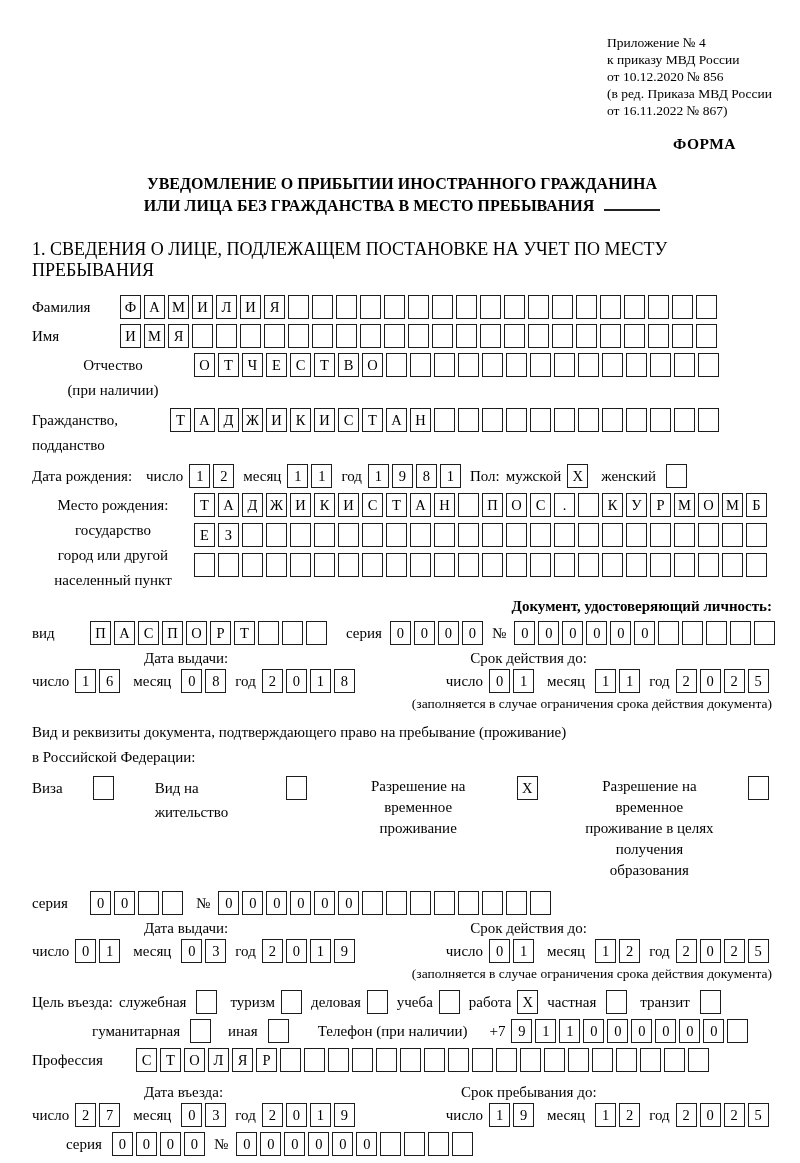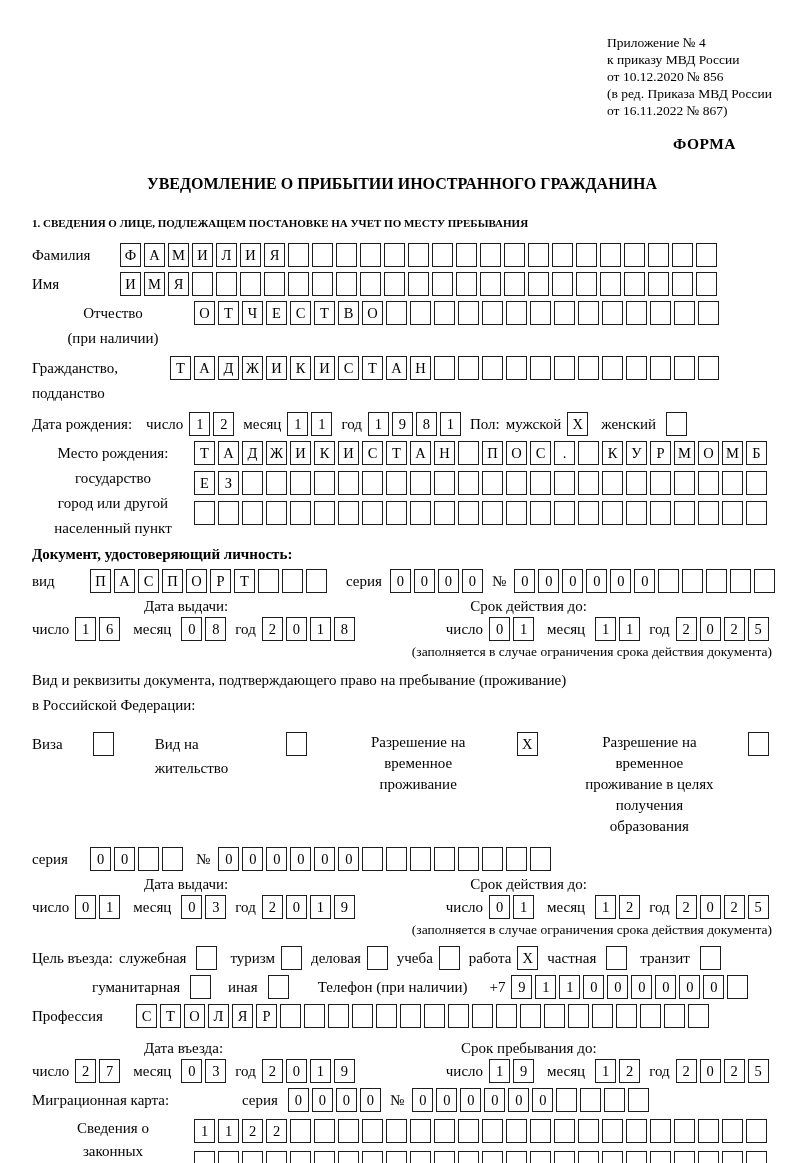--- a/index.html
+++ b/index.html
@@ -8,37 +8,37 @@
     font-family:"Liberation Serif","DejaVu Serif",serif;
     box-sizing:border-box;padding:34px 28px 0 32px;position:relative;overflow:hidden;
   }
   
   .appendix{width:fit-content;margin-left:auto;font-size:13.5px;line-height:17px;}
   .appendix .sub{}
   .forma{text-align:right;font-weight:bold;font-size:15.5px;padding-right:36px;margin-top:16px;letter-spacing:.5px;}
   
   .title{text-align:center;font-weight:bold;font-size:16px;line-height:22px;margin-top:20px;}
   .title .uline{display:inline-block;width:56px;border-bottom:2px solid #222;height:14px;margin-left:10px;}
-  .sec-heading{font-weight:bold;font-size:11px;margin-top:22px;margin-bottom:14px;}
+  .sec-heading{font-weight:normal;font-size:18px;margin-top:22px;margin-bottom:14px;}
   
   .row{display:flex;align-items:flex-start;margin-bottom:5px;font-size:15px;line-height:24px;}
   .lbl{flex:none;}
   .w85{width:88px;} .w100{width:104px;} .w135{width:138px;} .w160{width:162px;text-align:center;}
   .lblblock{flex:none;font-size:15px;line-height:25px;}
   
   .cells{display:inline-flex;flex:none;}
   .cell{
     width:19px;height:22px;border:1.7px solid #1d1d1d;margin-right:3px;flex:none;
     display:inline-flex;align-items:center;justify-content:center;
     font-size:14.5px;line-height:22px;background:#fff;
   }
   .cellrows .cells{margin-bottom:6px;}
   .inl{display:inline-flex;align-items:center;}
   .gap6{margin-left:6px;} .gap10{margin-left:10px;} .gap14{margin-left:14px;}
-  .centered-heading{text-align:left;font-weight:bold;font-size:15px;margin:4px 0 6px 0;}
+  .centered-heading{text-align:right;font-weight:bold;font-size:15px;margin:4px 0 6px 0;}
   .date-labels{display:flex;font-size:15px;margin-bottom:2px;}
   .note-right{text-align:right;font-size:13.5px;margin-top:-2px;margin-bottom:8px;}
   .intro{font-size:15px;line-height:25px;}
   .cap{display:inline-block;text-align:center;font-size:15px;line-height:21px;vertical-align:top;}
   .capw{width:172px;}
 </style>
 </head>
 <body>
 
 <div class="page">
@@ -48,20 +48,21 @@
     <div>к приказу МВД России</div>
     <div>от 10.12.2020 № 856</div>
     <div class="sub">(в ред. Приказа МВД России</div>
     <div>от 16.11.2022 № 867)</div>
   </div>
 
   <div class="forma">ФОРМА</div>
 
   <div class="title">
     <div>УВЕДОМЛЕНИЕ О ПРИБЫТИИ ИНОСТРАННОГО ГРАЖДАНИНА</div>
+    <div><span>ИЛИ ЛИЦА БЕЗ ГРАЖДАНСТВА В МЕСТО ПРЕБЫВАНИЯ</span><span class="uline"></span></div>
   </div>
 
   <div class="sec-heading">1. СВЕДЕНИЯ О ЛИЦЕ, ПОДЛЕЖАЩЕМ ПОСТАНОВКЕ НА УЧЕТ ПО МЕСТУ ПРЕБЫВАНИЯ</div>
 
   <div class="row">
     <span class="lbl w85">Фамилия</span>
     <span class="cells">
         <span class="cell">Ф</span>
         <span class="cell">А</span>
         <span class="cell">М</span>
@@ -382,21 +383,21 @@
         <span class="cell">2</span>
         <span class="cell">5</span>
       </span>
   </div>
 
   <div class="note-right">(заполняется в случае ограничения срока действия документа)</div>
 
   <div class="intro">Вид и реквизиты документа, подтверждающего право на пребывание (проживание)</div>
   <div class="intro">в Российской Федерации:</div>
 
-  <div class="row" style="margin-top:14px;gap:24px;">
+  <div class="row" style="margin-top:6px;gap:24px;">
     <span class="inl">Виза</span>
     <span class="cells gap6">
         <span class="cell"></span>
       </span>
     <span class="inl" style="margin-left:14px;">Вид на жительство</span>
     <span class="cells gap10">
         <span class="cell"></span>
       </span>
     <span class="cap capw" style="margin-left:16px;">Разрешение на временное проживание</span>
     <span class="cells gap6">
@@ -602,21 +603,20 @@
     <span class="inl gap6">год</span>
     <span class="cells gap6">
         <span class="cell">2</span>
         <span class="cell">0</span>
         <span class="cell">2</span>
         <span class="cell">5</span>
       </span>
   </div>
 
   <div class="row" style="margin-top:4px;">
-    <span class="lbl" style="width:176px;">Миграционная карта:</span>
     <span class="inl" style="margin-right:10px;margin-left:34px;">серия</span>
     <span class="cells">
         <span class="cell">0</span>
         <span class="cell">0</span>
         <span class="cell">0</span>
         <span class="cell">0</span>
       </span>
     <span class="inl" style="margin-left:6px;margin-right:8px;">№</span>
     <span class="cells">
         <span class="cell">0</span>

